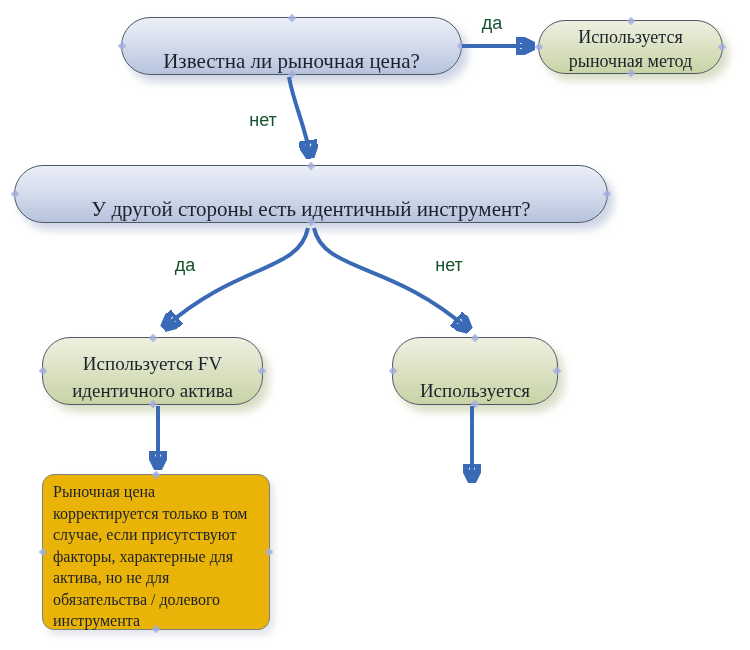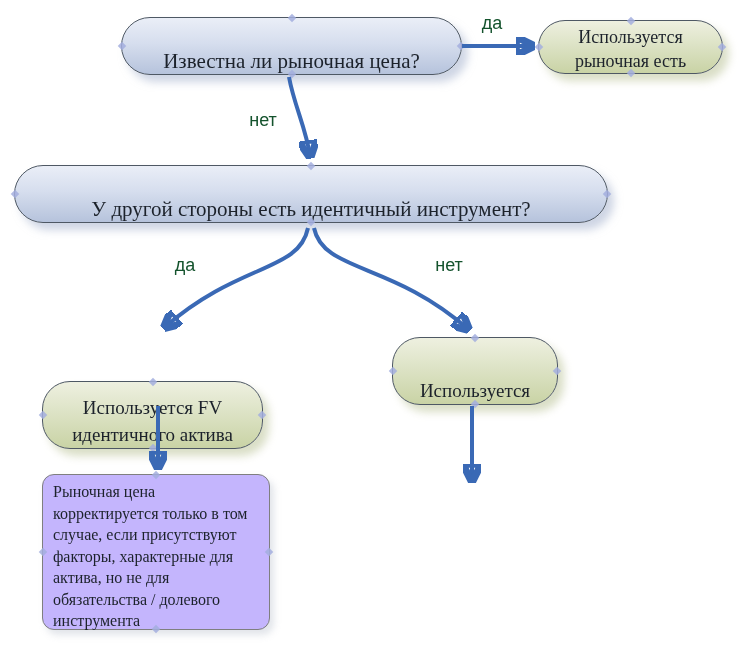--- a/index.html
+++ b/index.html
@@ -18,28 +18,28 @@
     border:1px solid #4e5864;
     background:linear-gradient(180deg,#eaeef7 0%,#d6deee 45%,var(--decision-fill-bottom,#b6c3dc) 100%);
     box-shadow:6px 7px 9px rgba(165,178,205,0.55);
   }
   .pill-green{
     border:1px solid #4e5864;
     background:linear-gradient(180deg,#eef0e0 0%,#dde3c6 45%,var(--result-fill-bottom,#c9d3a5) 100%);
     box-shadow:6px 7px 9px rgba(197,205,168,0.65);
   }
   .note{
-    border:1px solid #7f7f7f;border-radius:12px;background:#c4b5fd;
+    border:1px solid #7f7f7f;border-radius:12px;background:#eab308;
     box-shadow:4px 5px 7px rgba(160,168,185,0.30);
     align-items:flex-start;justify-content:flex-start;text-align:left;
   }
   #q1{left:121px;top:17px;width:341px;height:58px;border-radius:29px;font-size:21px;}
   #q2{left:14px;top:165px;width:594px;height:58px;border-radius:29px;font-size:21px;}
   #r1{left:538px;top:20px;width:185px;height:54px;border-radius:27px;font-size:18px;line-height:24px;}
-  #r2{left:42px;top:337px;width:221px;height:68px;border-radius:28px;font-size:19px;line-height:27px;margin-top:44px;}
+  #r2{left:42px;top:337px;width:221px;height:68px;border-radius:28px;font-size:19px;line-height:27px;}
   #r3{left:392px;top:337px;width:166px;height:68px;border-radius:28px;font-size:19px;line-height:27px;}
   #n1{left:42px;top:474px;width:228px;height:156px;padding:6px 10px 2px 10px;font-size:16px;line-height:21.5px;}
   #n2{left:370px;top:489px;width:210px;height:124px;padding:7px 10px 2px 10px;font-size:16px;line-height:22px;}
   
   .h{position:absolute;width:6px;height:6px;background:var(--handle,#a3aede);
      transform:rotate(45deg);opacity:.85;}
   .h-t{top:-3px;left:50%;margin-left:-3px;}
   .h-b{bottom:-3px;left:50%;margin-left:-3px;}
   .h-l{left:-3px;top:50%;margin-top:-3px;}
   .h-r{right:-3px;top:50%;margin-top:-3px;}
@@ -65,21 +65,21 @@
   <div id="q1" class="node pill-blue">
     <span>Известна ли рыночная цена?</span>
     <span class="h h-t"></span>
     <span class="h h-b"></span>
     <span class="h h-l"></span>
     <span class="h h-r"></span>
   </div>
 
   <div id="r1" class="node pill-green">
     <span>Используется</span>
-    <span>рыночная есть</span>
+    <span>рыночная метод</span>
     <span class="h h-t"></span>
     <span class="h h-b"></span>
     <span class="h h-l"></span>
     <span class="h h-r"></span>
   </div>
 
   <div id="q2" class="node pill-blue">
     <span>У другой стороны есть идентичный инструмент?</span>
     <span class="h h-t"></span>
     <span class="h h-b"></span>

